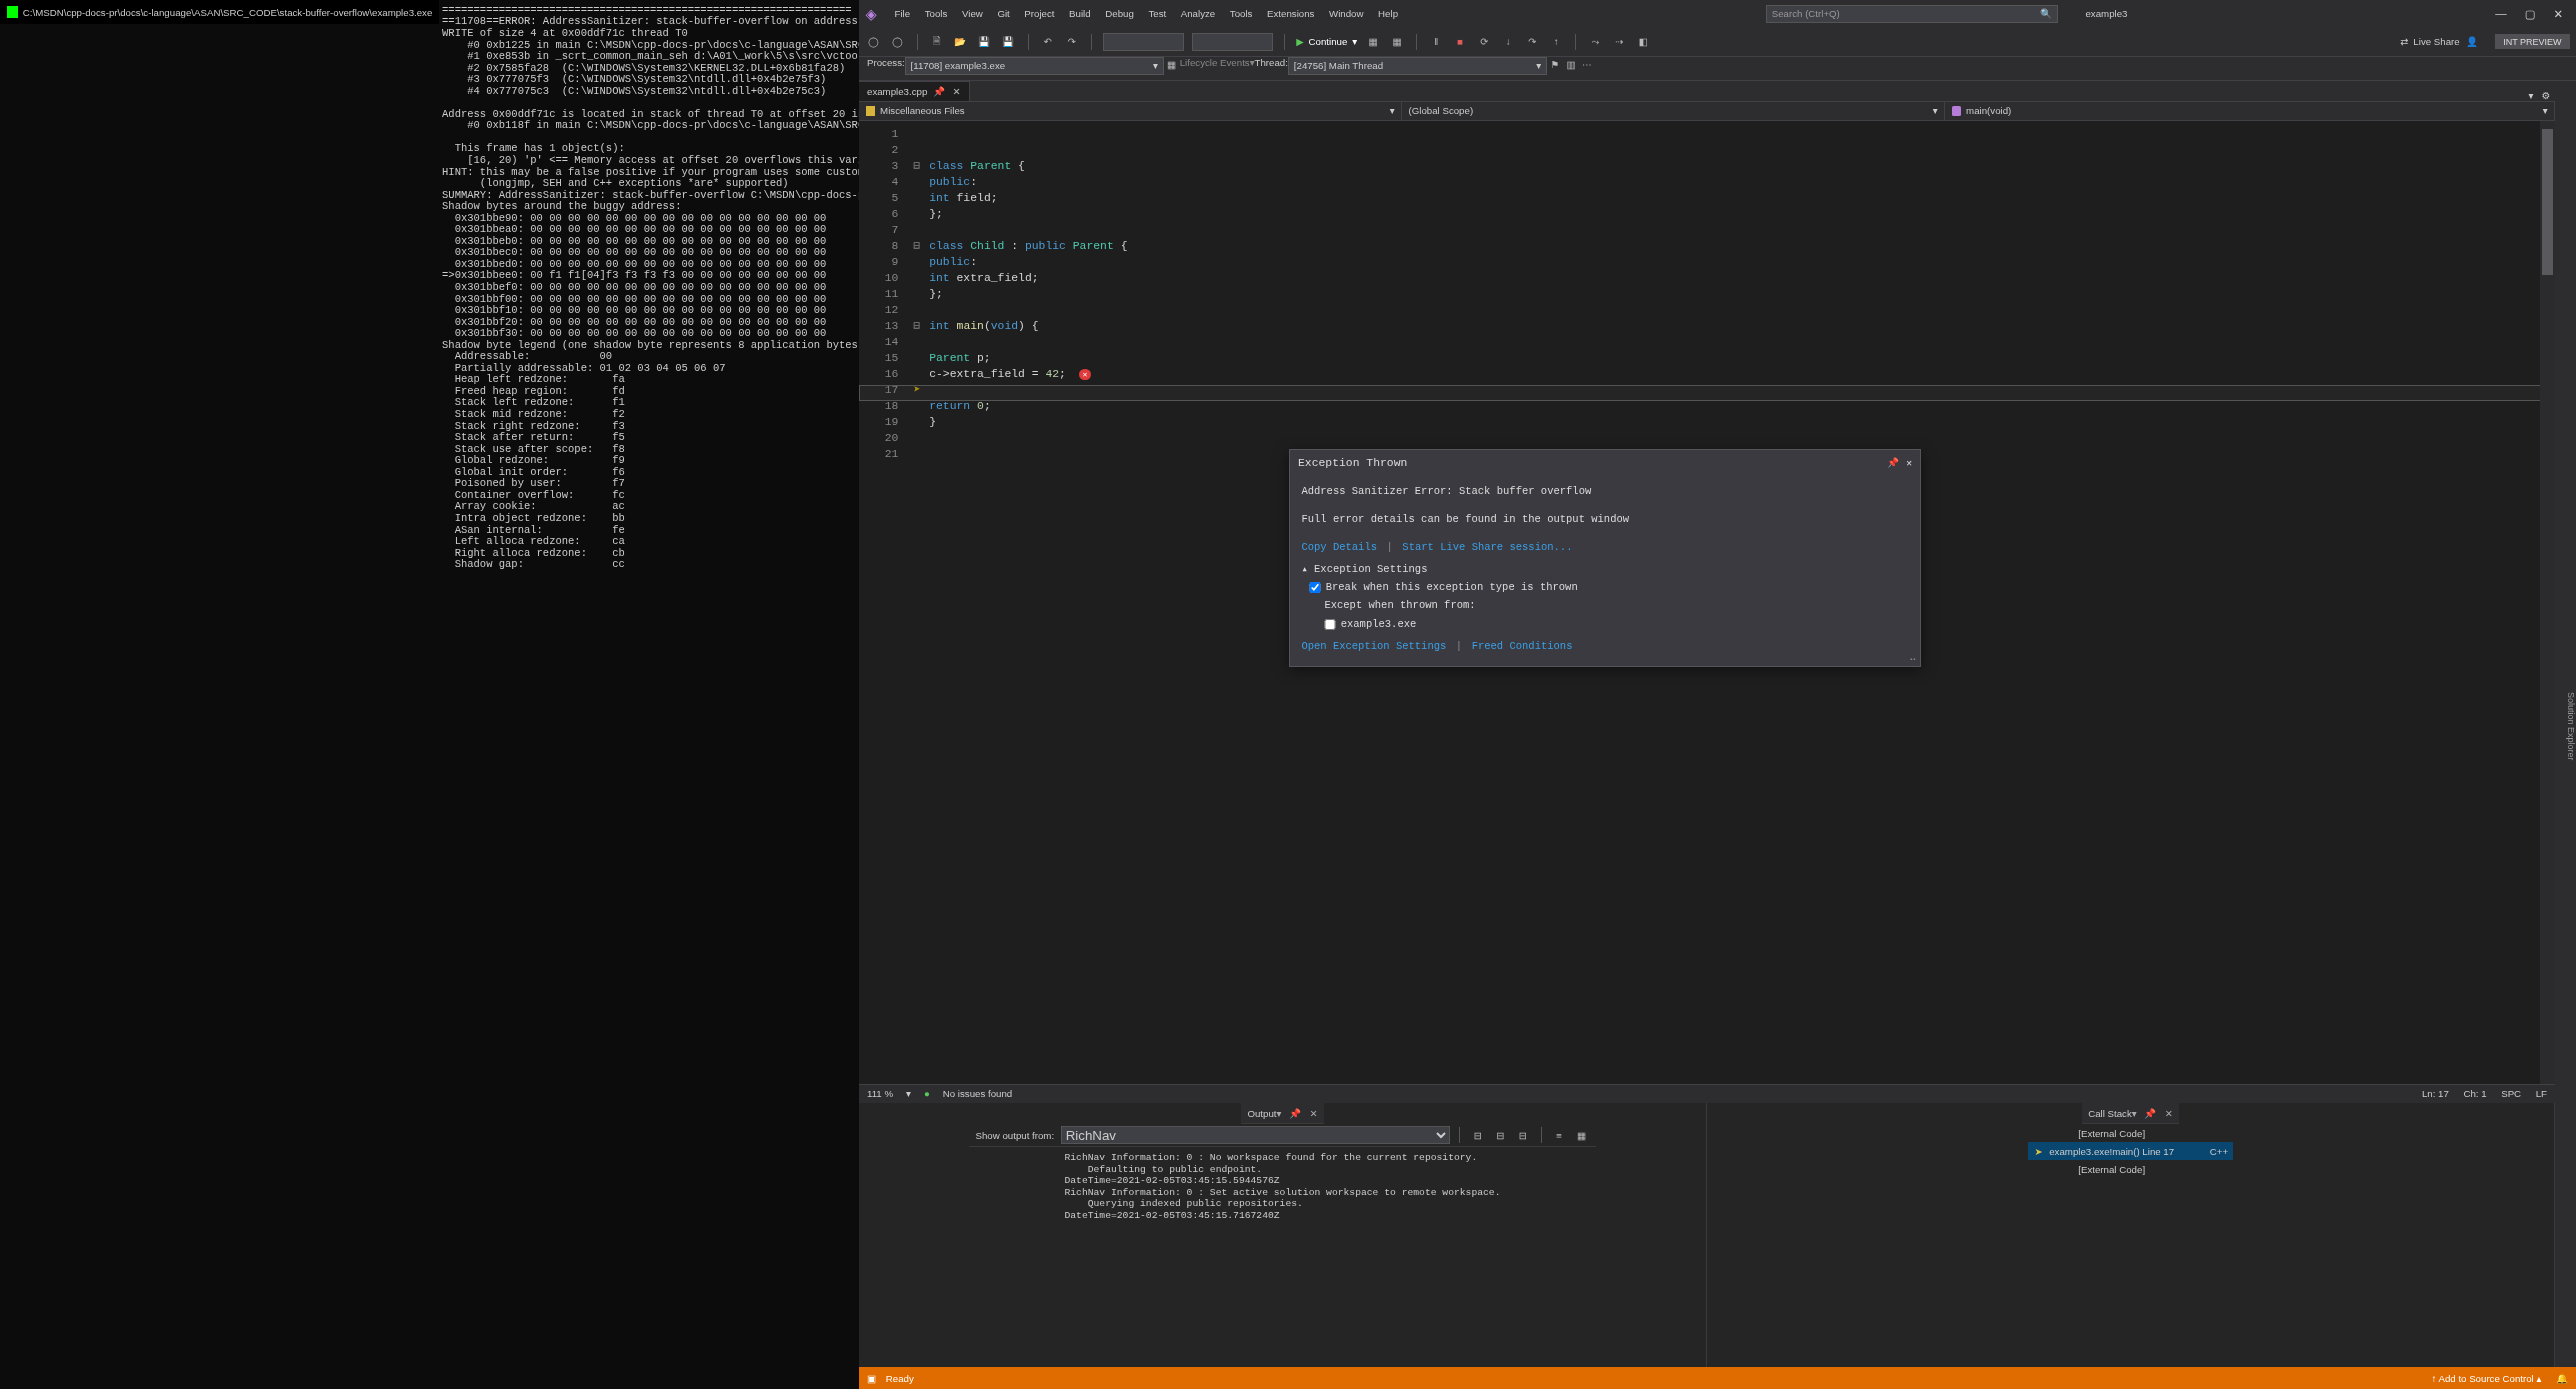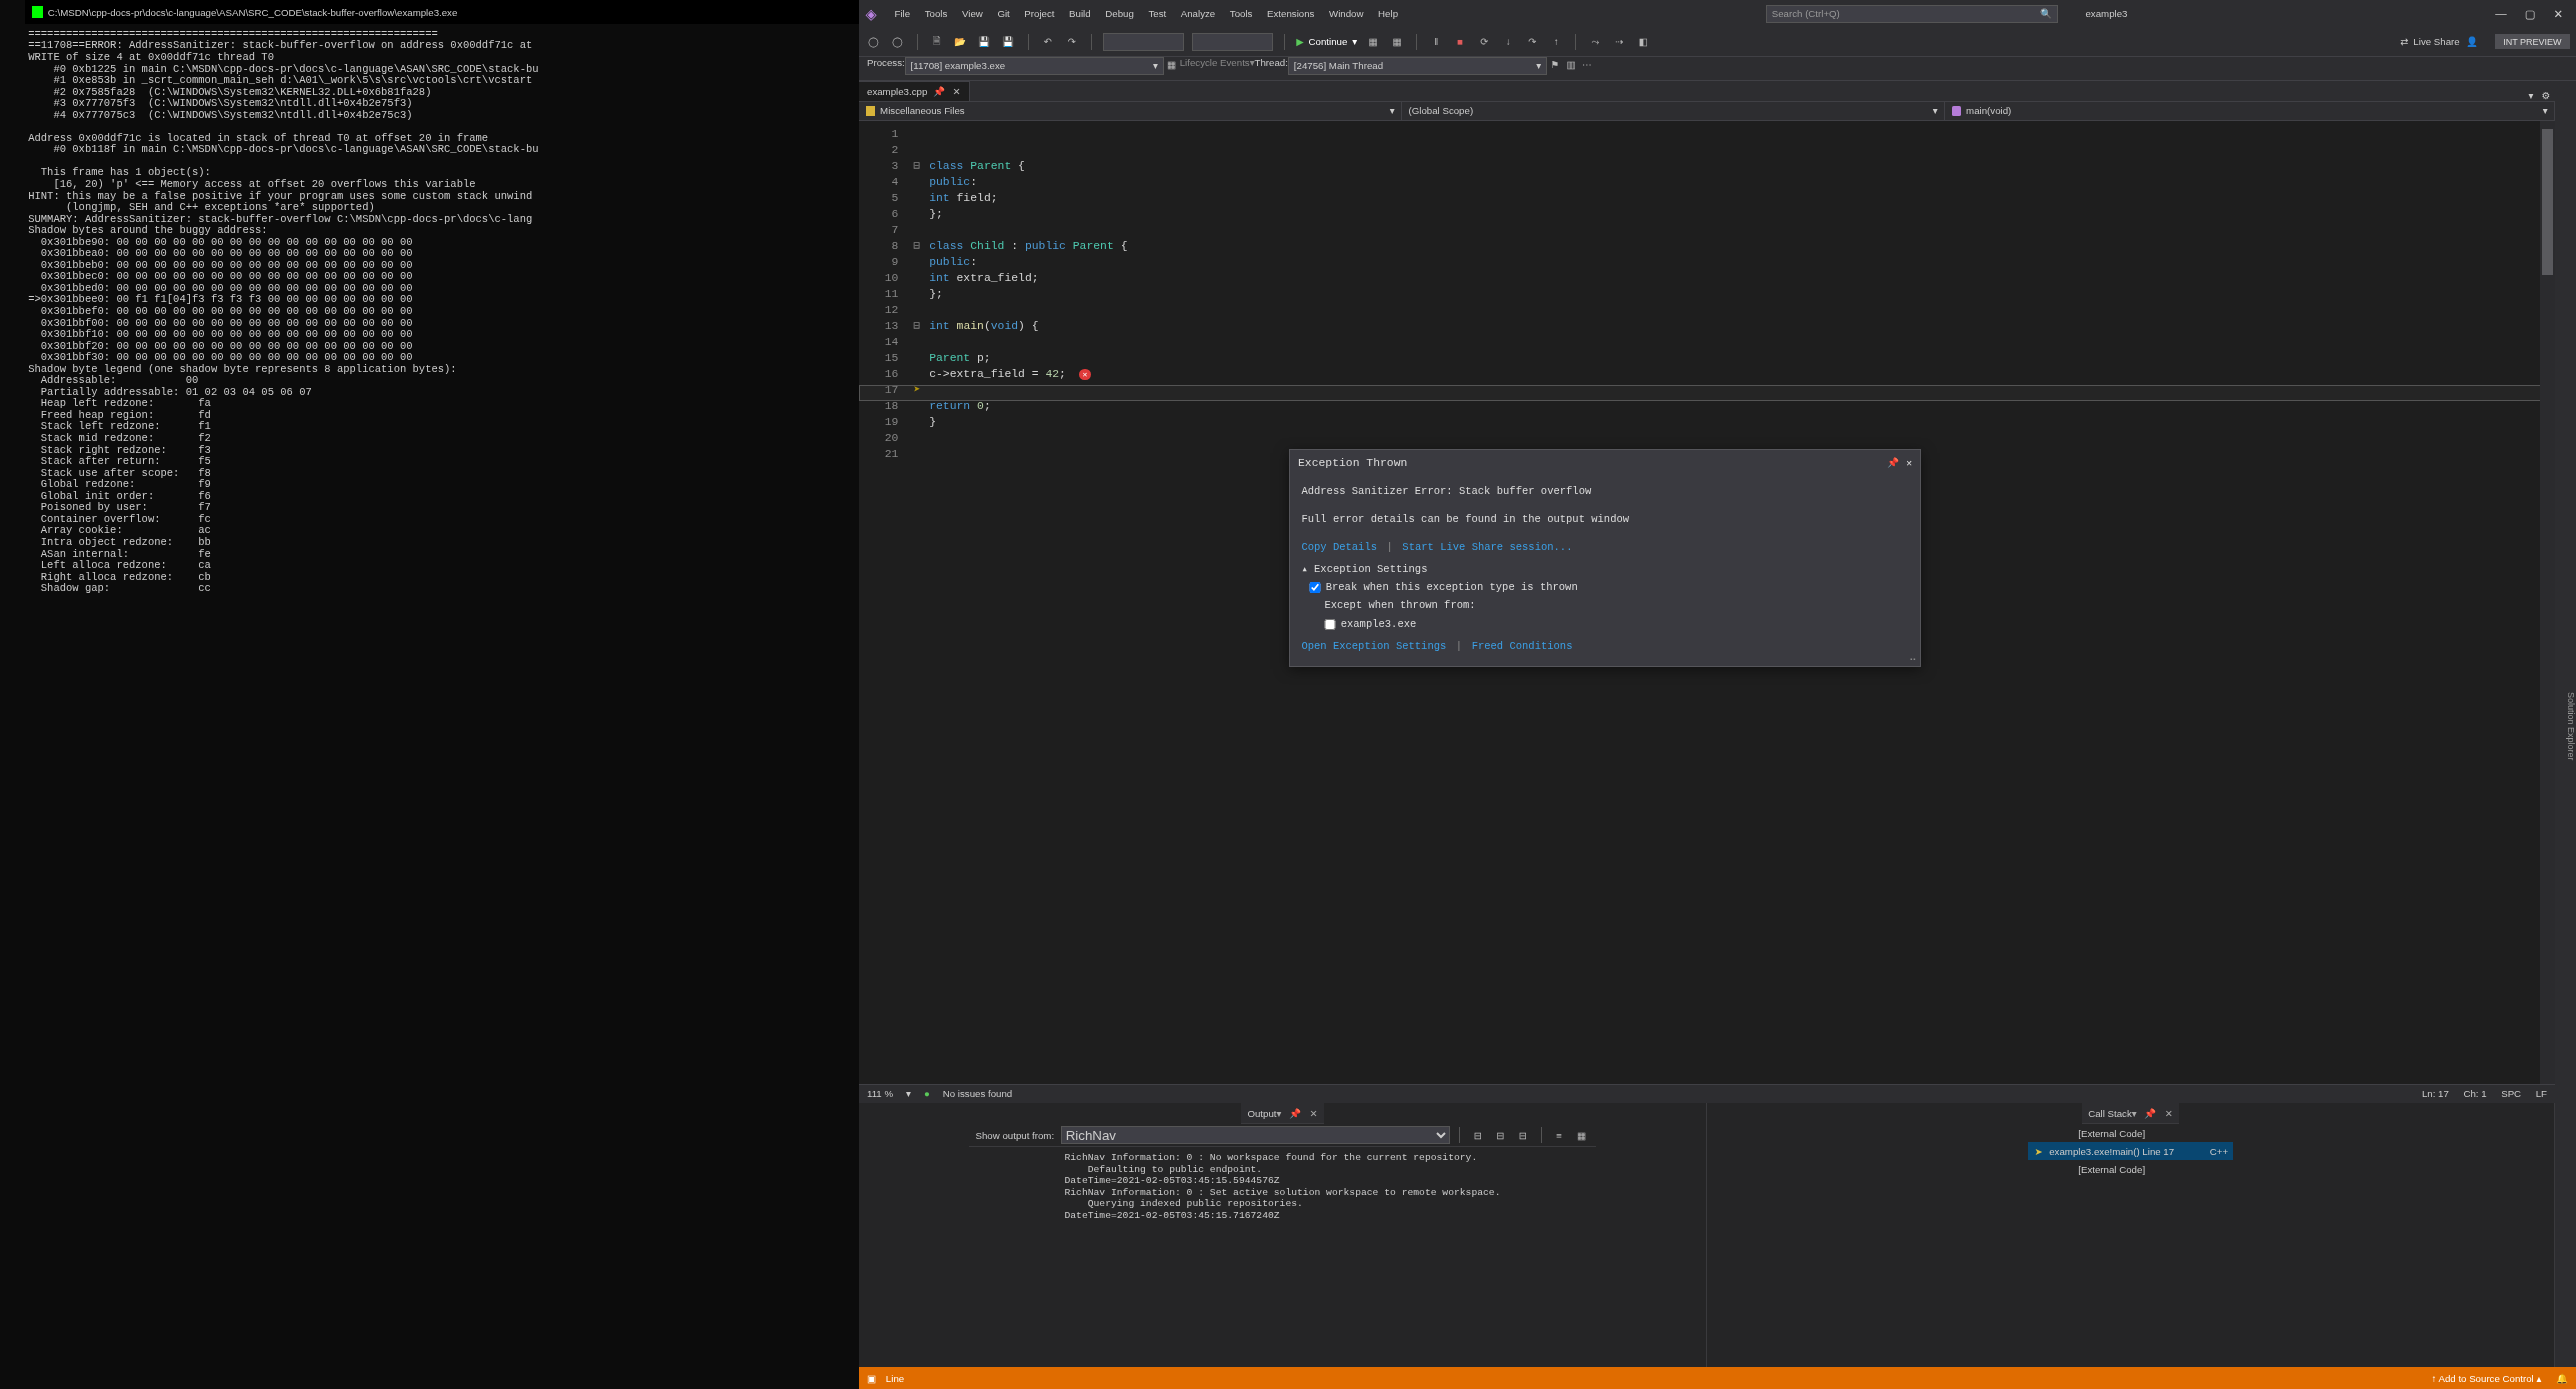--- a/index.html
+++ b/index.html
@@ -14,22 +14,20 @@
   display: flex;
 }
 .mono { font-family: Consolas, "Courier New", monospace; }
 
 
 .console-window {
   width: 859px;
   height: 100%;
   background: #0c0c0c;
   display: flex;
-  flex-direction: column;
-  padding-left: 25px;
 }
 .console-title {
   height: 24px;
   background: #000;
   color: #ccc;
   display: flex;
   align-items: center;
   padding: 0 6.5px;
   font-size: 9.7px;
 }
@@ -625,21 +623,21 @@
     </div>
 
     <div class="vs-sidebar-right">
       <span>Solution Explorer</span>
       <span>Team Explorer</span>
     </div>
   </div>
 
   <div class="vs-status">
     <span>▣</span>
-    <span>Line</span>
+    <span>Ready</span>
     <div class="rt">
       <span>
         ↑ <span>Add to Source Control</span> ▴
       </span>
       <span>🔔</span>
     </div>
   </div>
 </div>
 
 

